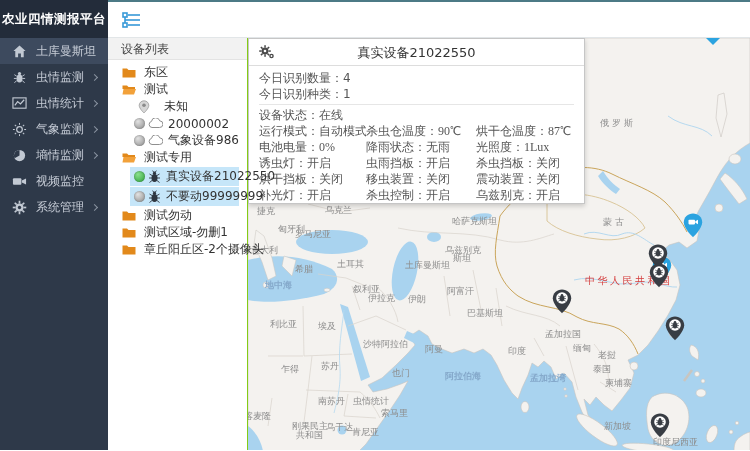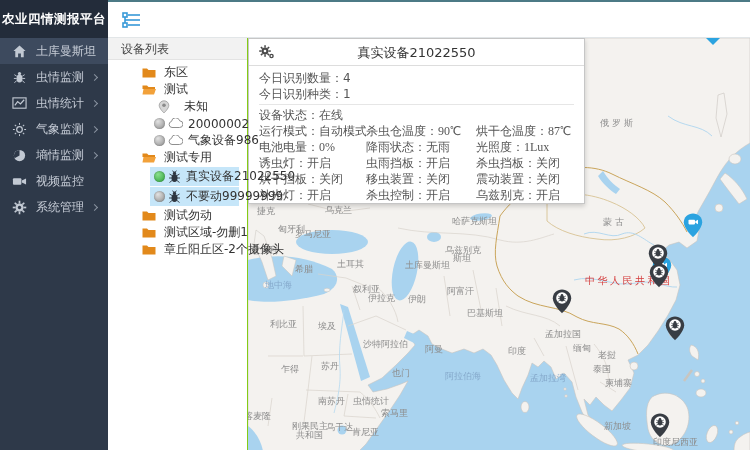--- a/index.html
+++ b/index.html
@@ -23,40 +23,40 @@
   
   .topbar { position:absolute; left:108px; top:0; width:642px; height:38px; background:#fff;
             border-top:2px solid #4c7a86; border-bottom:1px solid #e2e6e8; z-index:4; }
   .toggle { position:absolute; left:14px; top:10px; width:20px; height:16px; cursor:pointer; }
 
   
   .dpanel { position:absolute; left:108px; top:38px; width:140px; height:413px; background:#fff;
             border-right:1px solid #84cc16; z-index:4; }
   .dp-head { height:22px; line-height:22px; background:#f2f2f2; border-bottom:1px solid #e3e3e3;
              font-size:12px; color:#444; padding-left:13px; }
-  .tree { padding-top:4px;padding-left:20px; }
+  .tree { padding-top:4px; }
   .trow { height:17px; display:flex; align-items:center; font-size:12px; color:#333;
           padding-left:14px; cursor:pointer; white-space:nowrap; }
   .trow.child { padding-left:26px; }
   .trow.sel { background:#c6e6f9; height:19px; margin:1px 8px 1px 22px; padding-left:4px; }
   .trow .fic { width:14px; height:12px; margin-right:8px; flex:0 0 14px; }
   .trow .pic { width:12px; height:14px; margin-right:14px; margin-left:4px; flex:0 0 12px; }
   .dot { width:11px; height:11px; border-radius:50%; margin-right:3px; flex:0 0 11px;
          box-shadow:inset 0 0 2px rgba(0,0,0,.35); }
   .dot.green { background:radial-gradient(circle at 35% 30%, #8ae18f, #2da23a); }
   .dot.gray  { background:radial-gradient(circle at 35% 30%, #e2e2e2, #8d8d8d); }
   .cic { width:15px; height:11px; margin-right:5px; flex:0 0 15px; }
   .bic { width:13px; height:14px; margin-right:5px; flex:0 0 13px; }
 
   
   .map { position:absolute; left:248px; top:38px; width:502px; height:413px; background:#a9d3ef;
          overflow:hidden; z-index:1; }
   .map svg.base { position:absolute; left:0; top:0; }
   .ml { position:absolute; font-size:9px; color:#8d8d8d; white-space:nowrap; z-index:2; }
-  .ml.sea { color:#85a9cb; }
+  .ml.sea { color:#85a9cb;font-weight:bold; }
   .ml.sp { letter-spacing:3px; }
   .china { position:absolute; left:337px; top:236px; font-size:10px; color:#d43c3c;
            letter-spacing:2.5px; white-space:nowrap; z-index:2; }
   .pin { position:absolute; width:20px; height:25px; z-index:3; cursor:pointer; }
   .tip-tri { position:absolute; left:458px; top:0; width:0; height:0; z-index:3;
              border-left:7px solid transparent; border-right:7px solid transparent;
              border-top:7px solid #2ba3e0; }
 
   
   .popup { position:absolute; left:0; top:0; width:337px; height:166px; background:#fff;

